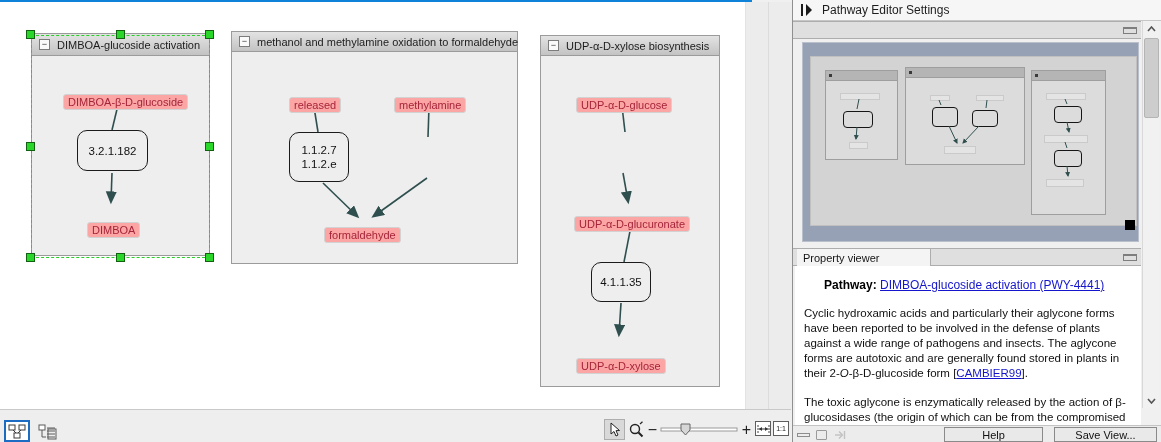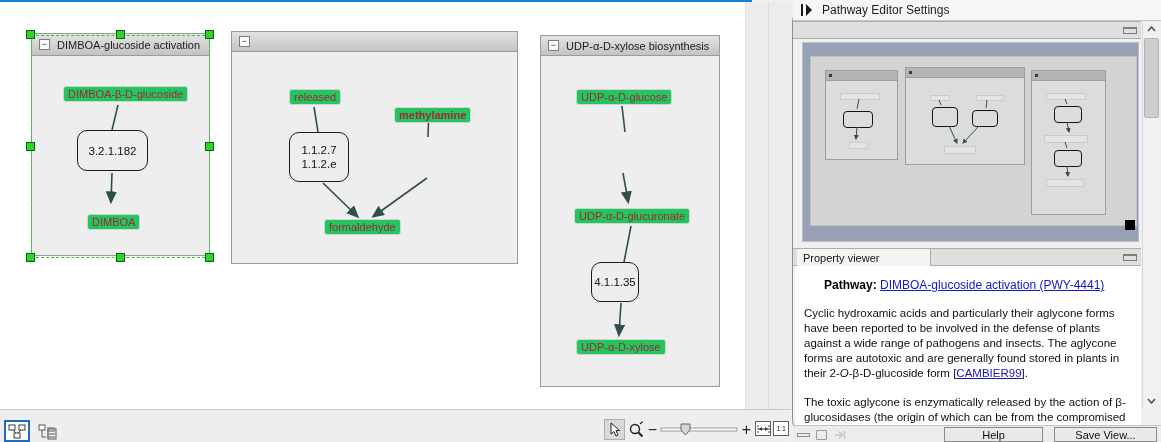--- a/index.html
+++ b/index.html
@@ -9,21 +9,21 @@
   
   #topline { position:absolute; left:0; top:0; width:752px; height:2px; background:#0d82d8; }
   #canvas { position:absolute; left:0; top:2px; width:746px; height:407px; background:#ffffff; border-right:1px solid #e3e3e3; }
   #splitter { position:absolute; left:746px; top:2px; width:46px; height:408px; background:#ececec; }
   #splitline { position:absolute; left:768px; top:2px; width:1px; height:408px; background:#dcdcdc; }
 
   .pbox { position:absolute; background:#eeeeee; border:1px solid #9b9b9b; }
   .pbox-header { position:absolute; left:0; top:0; width:100%; background:linear-gradient(#e3e3e3,#c3c3c3); border-bottom:1px solid #9b9b9b; display:flex; align-items:center; }
   .collapse-btn { width:11px; height:11px; margin-left:7px; background:#fafafa; border:1px solid #7c7c7c; font-size:9px; line-height:8px; text-align:center; color:#333; flex:0 0 auto; }
   .pbox-title { margin-left:7px; font-size:11px; color:#1c1c1c; white-space:nowrap; }
-  .metab { position:absolute; background:#22c55e; border:1px solid #d2d2d2; border-radius:3px; color:#a5253a; font-size:11px; text-align:center; padding:1px 4px; white-space:nowrap; }
+  .metab { position:absolute; background:#fca5a5; border:1px solid #d2d2d2; border-radius:3px; color:#a5253a; font-size:11px; text-align:center; padding:1px 4px; white-space:nowrap;margin-top:8px; }
   .enzyme { position:absolute; border:1.5px solid #1b1b1b; border-radius:10px; color:#111; font-size:11.5px; display:flex; flex-direction:column; align-items:center; justify-content:center; line-height:14px; background:transparent; }
   .edges { position:absolute; left:0; top:0; pointer-events:none; }
 
   
   #sel-overlay { position:absolute; left:31px; top:33px; width:179px; height:223px; border:1px dashed #27cf27; pointer-events:none; }
   .handle { position:absolute; width:9px; height:9px; background:#2bd62b; border:1px solid #116111; }
 
   
   #btoolbar { position:absolute; left:0; top:409px; width:791px; height:33px; background:#eeeeee; border-top:1px solid #c9c9c9; }
   .viewmode-btn { position:absolute; display:flex; align-items:center; justify-content:center; }
@@ -33,21 +33,21 @@
   #cursor-btn { left:604px; top:9px; width:21px; height:21px; background:#d9d9d9; border:1px solid #adadad; }
   #zoomglass { left:627px; top:9px; width:19px; height:21px; }
   #zminus { left:646px; top:9px; width:13px; height:21px; font-size:16px; color:#222; }
   #zslider { left:660px; top:12px; width:79px; height:16px; }
   #zplus { left:740px; top:9px; width:13px; height:21px; font-size:16px; color:#222; }
   .mini-btn { position:absolute; top:11px; width:16px; height:15px; background:#ffffff; border:1px solid #5e5e5e; display:flex; align-items:center; justify-content:center; }
   #fitw-btn { left:755px; }
   #one2one-btn { left:773px; font-size:7px; color:#222; letter-spacing:0; }
 
   
-  #panel { position:absolute; left:792px; top:0; width:369px; height:442px; background:#f0f0f0; border-left:1px solid #8f8f8f;border-radius:23px; }
+  #panel { position:absolute; left:792px; top:0; width:369px; height:442px; background:#f0f0f0; border-left:1px solid #8f8f8f; }
   #panel-header { position:absolute; left:0; top:0; width:369px; height:21px; background:#f6f6f6; border-bottom:1px solid #c6c6c6; display:flex; align-items:center; }
   #panel-title { font-size:12px; color:#1d1d1d; margin-left:7px; }
   .sec-bar { position:absolute; left:0; width:348px; height:18px; background:#dfdfdf; border-top:1px solid #adadad; border-bottom:1px solid #adadad; }
   .sec-tab { position:absolute; left:4px; top:0; width:134px; height:17px; background:#f4f4f4; border-right:1px solid #adadad; display:flex; align-items:center; }
   .sec-tab span { font-size:11px; color:#141414; margin-left:6px; }
   .min-glyph { position:absolute; top:5px; width:14px; height:7px; border:1px solid #7e7e7e; border-top:2px solid #7e7e7e; background:transparent; }
   #minimap-bar { top:21px; }
   #prop-bar { top:248px; }
 
   #minimap-body { position:absolute; left:9px; top:42px; width:337px; height:200px; background:#96a1b5; border:1px solid #b9bfcb; }
@@ -111,34 +111,35 @@
     <div class="handle" style="left:205px;top:28px;"></div>
     <div class="handle" style="left:26px;top:140px;"></div>
     <div class="handle" style="left:205px;top:140px;"></div>
     <div class="handle" style="left:26px;top:251px;"></div>
     <div class="handle" style="left:116px;top:251px;"></div>
     <div class="handle" style="left:205px;top:251px;"></div>
 
     <div class="pbox" style="left:231px;top:29px;width:287px;height:233px;">
       <div class="pbox-header" style="height:20px;">
         <div class="collapse-btn">−</div>
+        <div class="pbox-title">methanol and methylamine oxidation to formaldehyde</div>
       </div>
       <svg class="edges" width="287" height="233">
         <defs>
             <marker id="ah2" markerWidth="9" markerHeight="8" refX="6" refY="3.5" orient="auto">
               <path d="M0,0 L8,3.5 L0,7 z" fill="#2f4f4f"></path>
             </marker>
           </defs>
         <line x1="82" y1="75" x2="86" y2="100" stroke="#2f4f4f" stroke-width="1.6"></line>
         <line x1="197" y1="75" x2="196" y2="105" stroke="#2f4f4f" stroke-width="1.6"></line>
         <line x1="91" y1="151" x2="125" y2="184" stroke="#2f4f4f" stroke-width="1.6" marker-end="url(#ah2)"></line>
         <line x1="195" y1="146" x2="142" y2="184" stroke="#2f4f4f" stroke-width="1.6" marker-end="url(#ah2)"></line>
       </svg>
       <div class="metab" style="left:57px;top:57px;">released</div>
-      <div class="metab" style="left:162px;top:75px;font-weight:bold;">methylamine</div>
+      <div class="metab" style="left:162px;top:57px;">methylamine</div>
       <div class="enzyme" style="left:57px;top:100px;width:60px;height:50px;">
         <span>1.1.2.7</span>
         <span>1.1.2.e</span>
       </div>
       <div class="metab" style="left:92px;top:187px;">formaldehyde</div>
     </div>
 
     <div class="pbox" style="left:540px;top:33px;width:180px;height:352px;">
       <div class="pbox-header" style="height:20px;">
         <div class="collapse-btn">−</div>
@@ -150,24 +151,24 @@
               <path d="M0,0 L8,3.5 L0,7 z" fill="#2f4f4f"></path>
             </marker>
           </defs>
         <line x1="81" y1="70" x2="84" y2="96" stroke="#2f4f4f" stroke-width="1.6"></line>
         <line x1="82" y1="137" x2="87" y2="165" stroke="#2f4f4f" stroke-width="1.6" marker-end="url(#ah3)"></line>
         <line x1="90" y1="190" x2="83" y2="226" stroke="#2f4f4f" stroke-width="1.6"></line>
         <line x1="80" y1="267" x2="78" y2="298" stroke="#2f4f4f" stroke-width="1.6" marker-end="url(#ah3)"></line>
       </svg>
       <div class="metab" style="left:35px;top:53px;">UDP-α-D-glucose</div>
       <div class="metab" style="left:33px;top:172px;">UDP-α-D-glucuronate</div>
-      <div class="enzyme" style="left:50px;top:226px;width:48px;height:40px;justify-content:center;">
+      <div class="enzyme" style="left:50px;top:226px;width:60px;height:40px;justify-content:center;">
           <span>4.1.1.35</span>
         </div>
-      <div class="metab" style="left:35px;top:303px;">UDP-α-D-xylose</div>
+      <div class="metab" style="left:35px;top:314px;">UDP-α-D-xylose</div>
     </div>
   </div>
 
   <div id="splitter"></div>
   <div id="splitline"></div>
 
   <div id="btoolbar">
     <div class="viewmode-btn" id="vm1">
       <svg width="18" height="15">
         <g fill="#ffffff" stroke="#3a3a3a" stroke-width="1">

